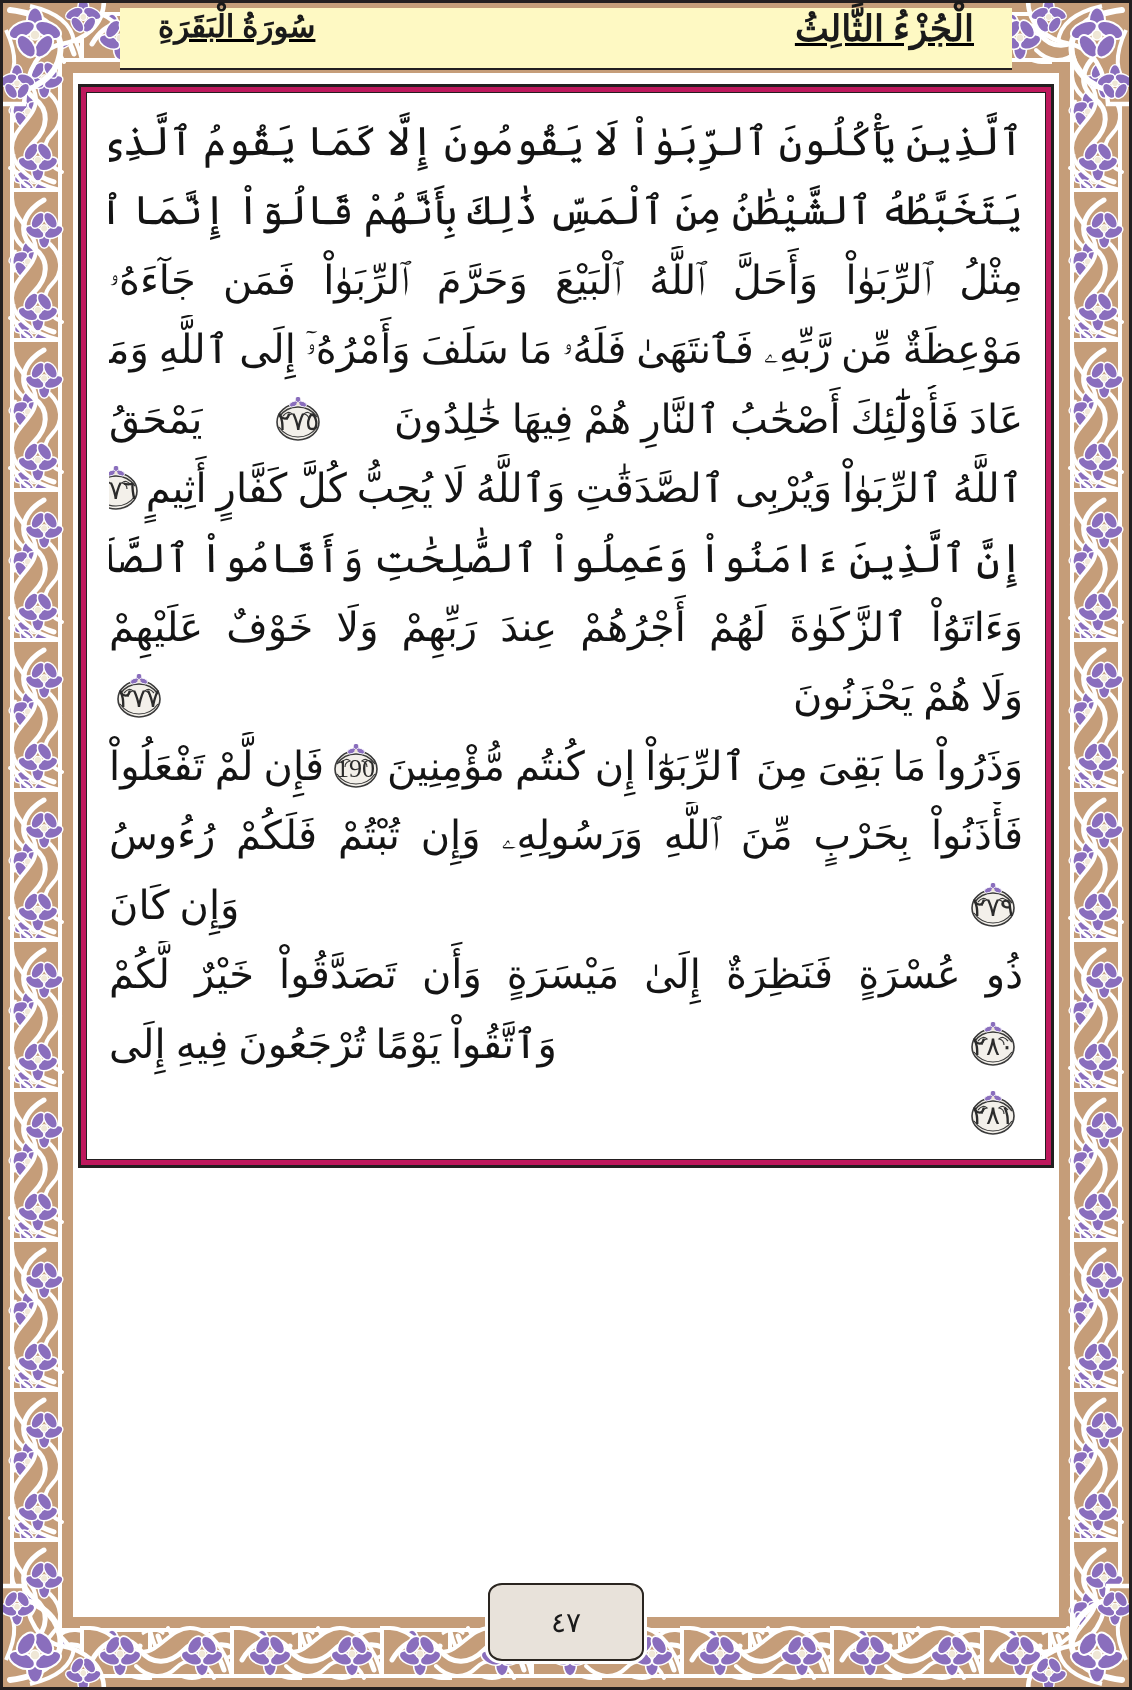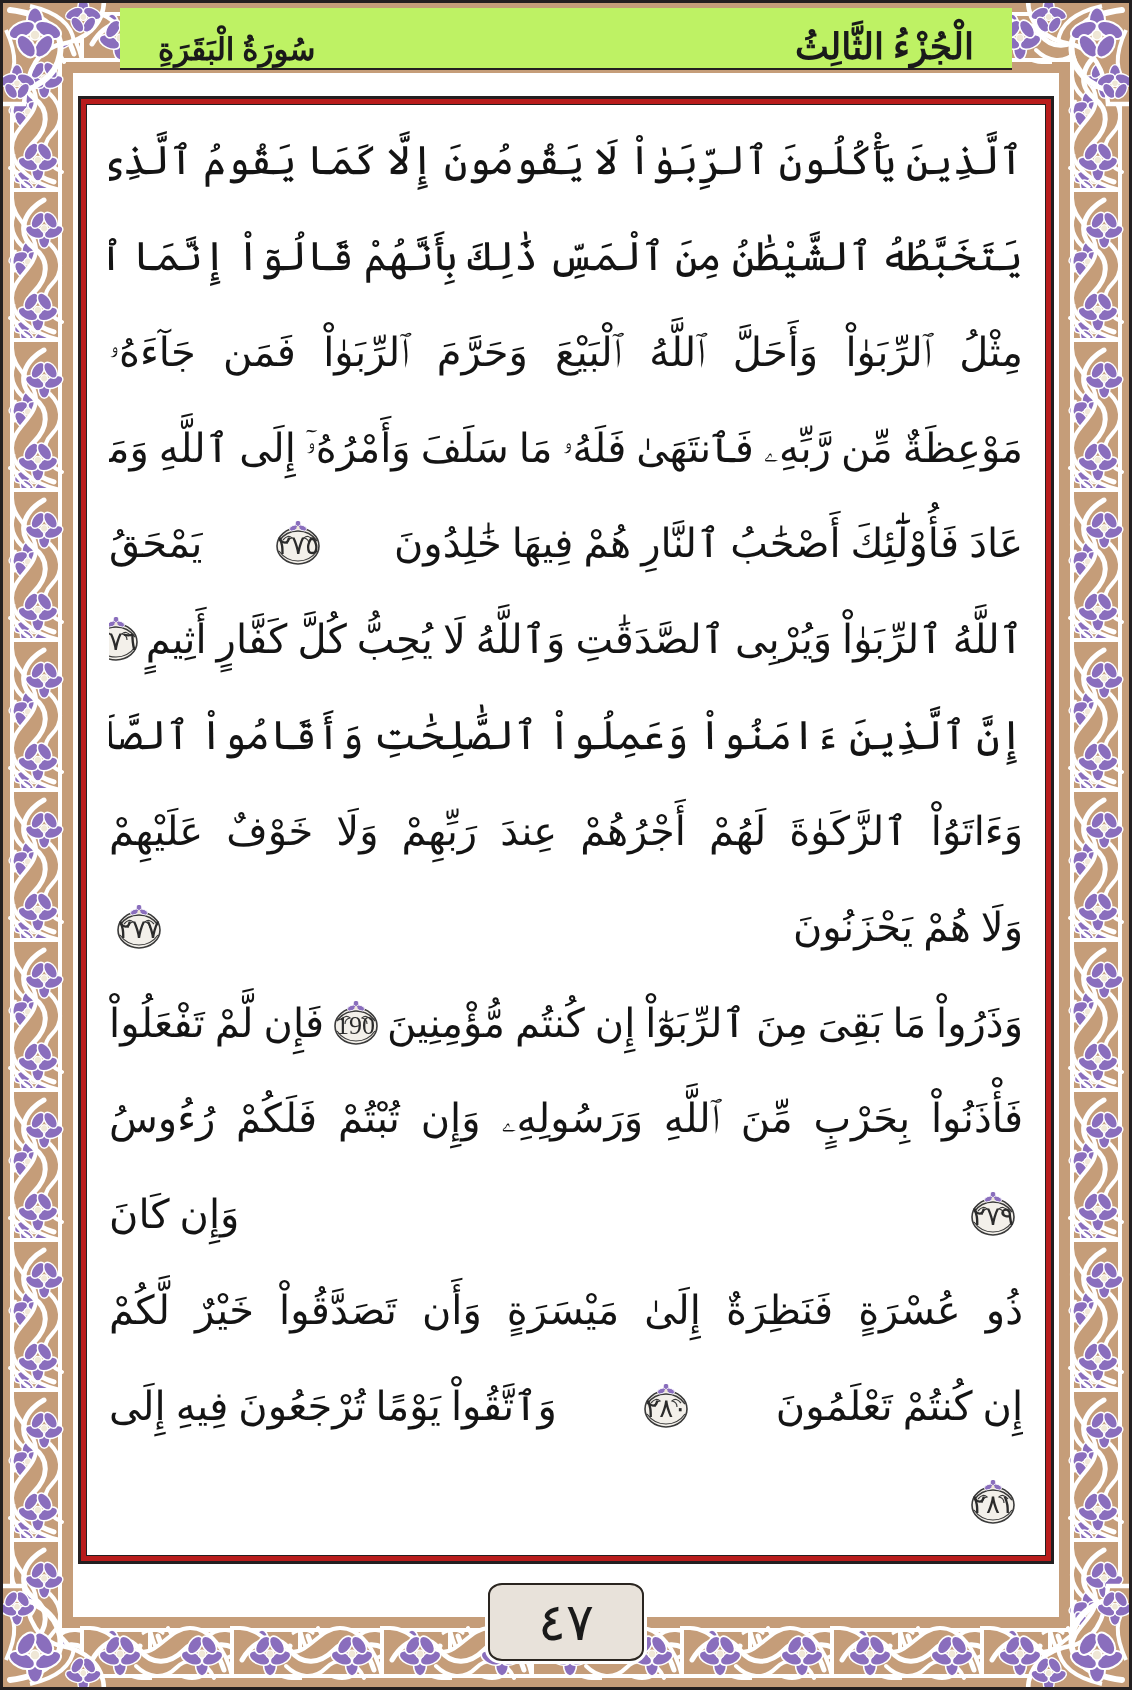--- a/index.html
+++ b/index.html
@@ -32,50 +32,51 @@
   }
   .ornate-frame svg { display: block; }
 
   
   .header-band {
     position: absolute;
     top: 8px;
     left: 120px;
     right: 120px;
     height: 62px;
-    background: #bef264;
+    background: #fef9c3;
     z-index: 2;
     display: flex;
-    align-items: flex-end;
+    align-items: flex-start;
     justify-content: space-between;
     padding: 0 38px;
     box-sizing: border-box;
     border-bottom: 2.5px solid #231f20;
+    text-decoration: underline;
   }
   .header-title {
     font-family: "Liberation Serif", "DejaVu Serif", serif;
     font-size: 31px;
     color: #1a1a1a;
     direction: rtl;
     white-space: nowrap;
     letter-spacing: 0;
     font-weight: 600;
   }
   .header-juz { font-size: 36px; }
 
   
   .text-frame-outer {
     position: absolute;
-    top: 96px;
+    top: 84px;
     left: 78px;
     width: 976px;
-    height: 1468px;
+    height: 1084px;
     border: 3px solid #231f20;
     box-sizing: border-box;
-    background: #b91c1c;
+    background: #be185d;
     z-index: 2;
   }
   .text-frame-inner {
     position: absolute;
     inset: 5px;
     border: 1.5px solid #231f20;
     box-sizing: border-box;
     background: #ffffff;
     overflow: hidden;
   }
@@ -159,21 +160,21 @@
     background: #e8e2da;
     border: 2.5px solid #2a2520;
     border-radius: 14px / 12px;
     display: flex;
     align-items: center;
     justify-content: center;
     box-shadow: 0 0 0 3px #ffffff;
   }
   .page-num-badge .pn {
     font-family: "Liberation Serif", "DejaVu Serif", serif;
-    font-size: 52px;
+    font-size: 28px;
     color: #1a1a1a;
     letter-spacing: 2px;
   }
 </style>
 </head>
 <body>
 
 <div class="page">
 
   <div class="ornate-frame">
@@ -488,21 +489,20 @@
   <path d="M7 30 q 7 10 19 10 q 12 0 19 -10" fill="none" stroke="#3a3a3a" stroke-width="1.2"></path>
 </svg>
               <span class="num">٢٧٩</span>
             </span>
             <span class="seg">وَإِن كَانَ</span>
           </div>
           <div class="ayah-line stretch">
             <span class="seg" style="flex: 1 1 auto; text-align: justify;">ذُو عُسْرَةٍ فَنَظِرَةٌ إِلَىٰ مَيْسَرَةٍ وَأَن تَصَدَّقُواْ خَيْرٌ لَّكُمْ</span>
           </div>
           <div class="ayah-line stretch">
-            <span class="seg">إِن كُنتُمْ تَعْلَمُونَ</span>
             <span class="ayah-mark">
 <svg class="medallion" viewBox="0 0 52 46" xmlns="http://www.w3.org/2000/svg">
   <ellipse cx="26" cy="25" rx="21" ry="18" fill="#f3f0ea" stroke="#3a3a3a" stroke-width="1.6"></ellipse>
   <path d="M7 20 q 7 -10 19 -10 q 12 0 19 10" fill="none" stroke="#3a3a3a" stroke-width="1.4"></path>
   <path d="M11 19 q 5 -6 9 -2 q -5 1 -5 6" fill="none" stroke="#3a3a3a" stroke-width="1.2"></path>
   <path d="M41 19 q -5 -6 -9 -2 q 5 1 5 6" fill="none" stroke="#3a3a3a" stroke-width="1.2"></path>
   <g transform="translate(26,7) scale(0.55)">
     <ellipse cx="0" cy="-6" rx="5" ry="8" fill="#8a6ebd" stroke="#ffffff" stroke-width="1.3"></ellipse>
     <ellipse cx="8" cy="0" rx="8" ry="4.6" fill="#8a6ebd" stroke="#ffffff" stroke-width="1.3" transform="rotate(22 8 0)"></ellipse>
     <ellipse cx="-8" cy="0" rx="8" ry="4.6" fill="#8a6ebd" stroke="#ffffff" stroke-width="1.3" transform="rotate(-22 -8 0)"></ellipse>

